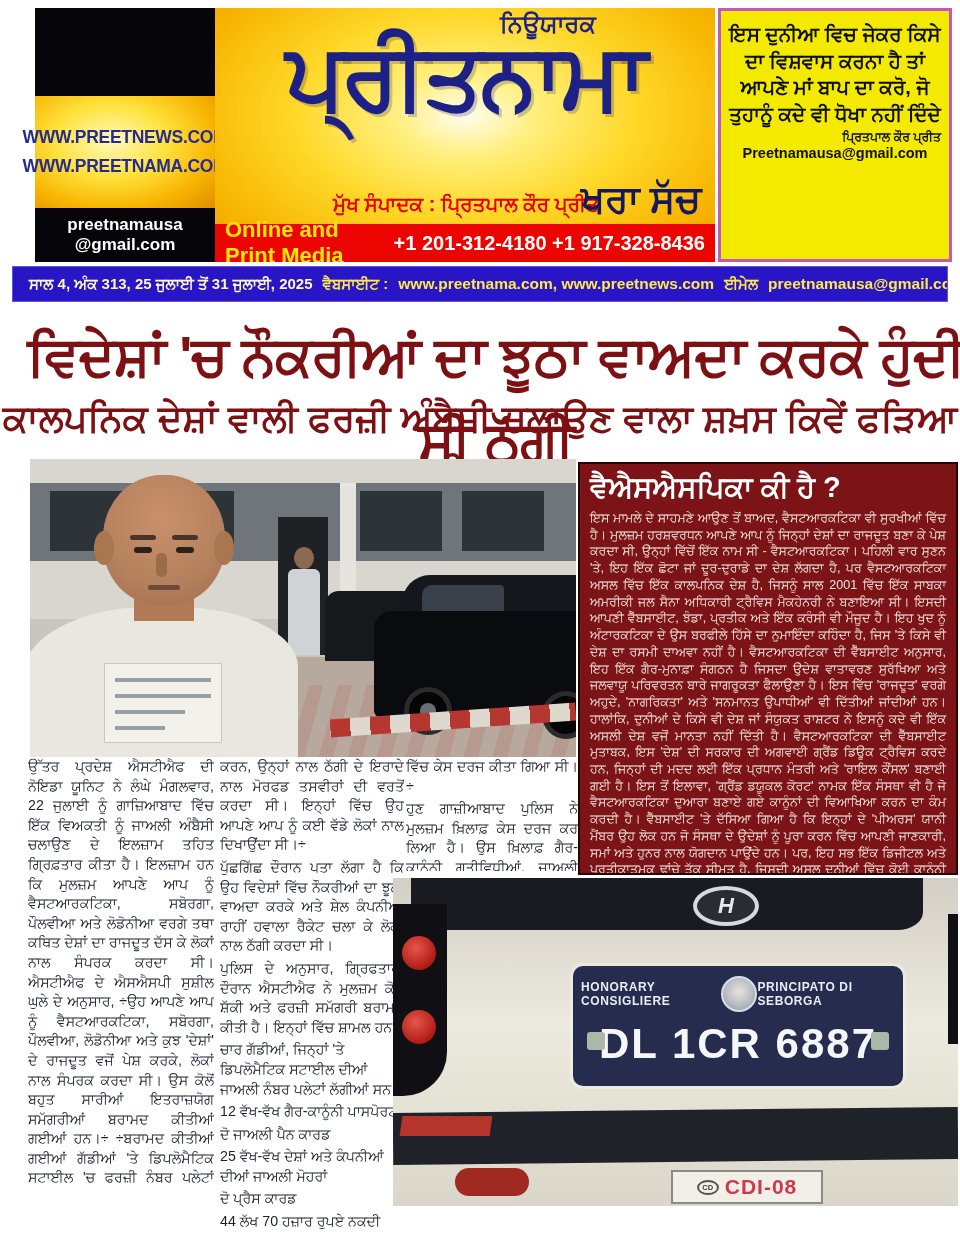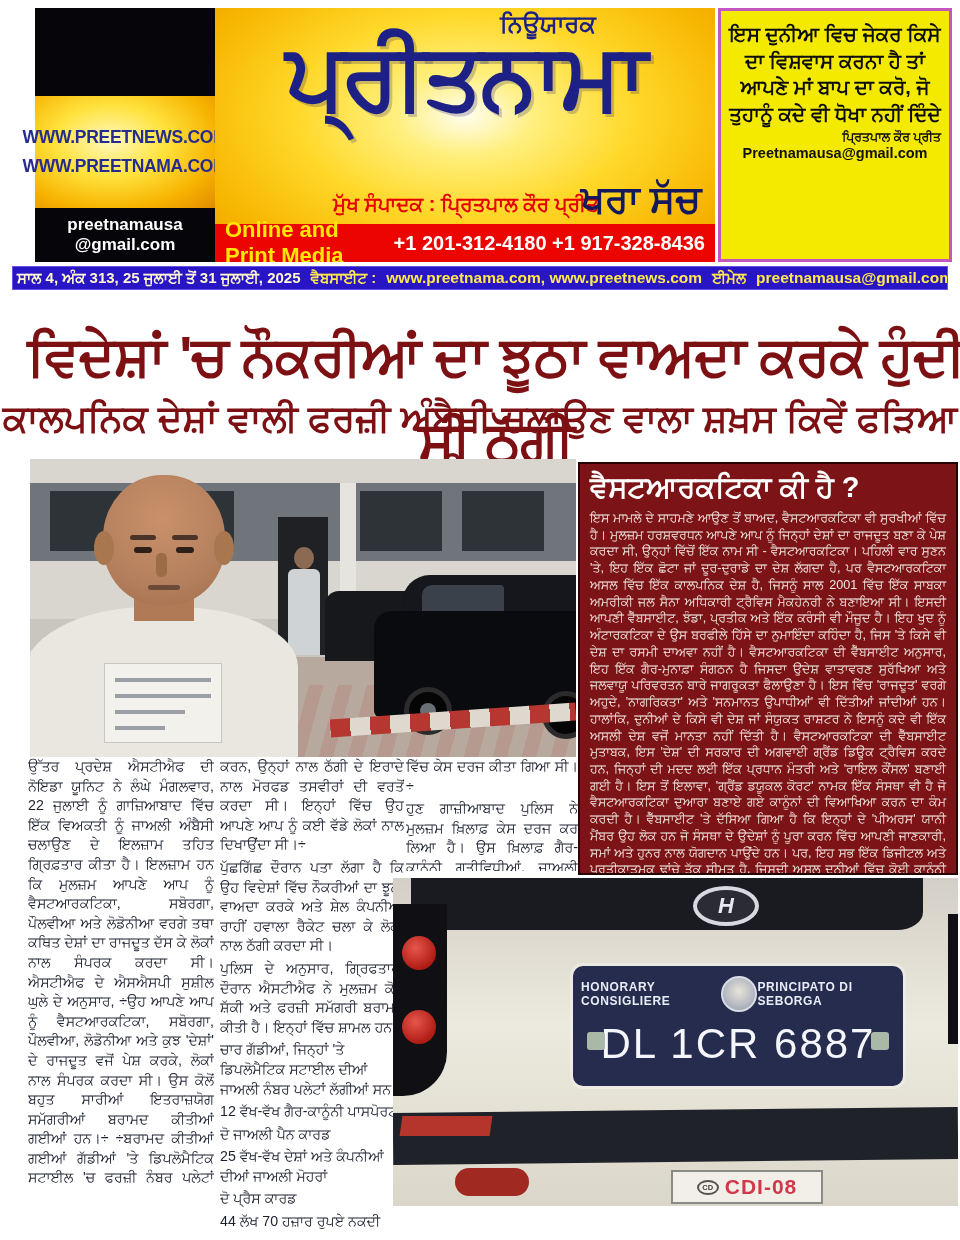--- a/index.html
+++ b/index.html
@@ -21,21 +21,21 @@
   .brand-bar{position:absolute;bottom:0;left:0;right:0;height:38px;background:#ec0400;display:flex;align-items:center;padding:0 10px;margin-top:11px;}
   .bar-media{color:#ffe800;font-size:22px;font-weight:800;}
   .bar-phones{color:#ffffff;font-size:20px;font-weight:800;margin-left:auto;white-space:nowrap;}
 
   .quote-box{position:absolute;left:718px;top:8px;width:234px;height:254px;background:#f3ea00;border:3px solid #c257bd;padding:10px 8px 5px;text-align:center;}
   .quote-text{font-size:20px;font-weight:800;color:#0d0d0d;line-height:1.33;}
   .quote-author{font-size:12.5px;font-weight:700;color:#111;text-align:right;margin-top:3px;}
   .quote-email{font-size:14.5px;font-weight:800;color:#111;}
 
   
-  .info-bar{position:absolute;left:12px;top:266px;width:936px;height:24px;background:#2715c6;border:1px solid #6a52e0;display:flex;align-items:center;gap:10px;padding:0 4px;font-size:15px;font-weight:700;white-space:nowrap;overflow:hidden;}
+  .info-bar{position:absolute;left:12px;top:266px;width:936px;height:36px;background:#2715c6;border:1px solid #6a52e0;display:flex;align-items:center;gap:10px;padding:0 16px;font-size:15px;font-weight:700;white-space:nowrap;overflow:hidden;}
   .ib-issue{color:#fdf6cf;}
   .ib-label{color:#ffe84d;}
   .ib-strong{color:#ffe84d;font-size:15.5px;font-weight:800;}
 
   
   .headline-main{position:absolute;top:298px;left:0;width:960px;margin:16px;text-align:center;font-size:55px;font-weight:900;color:#7c1013;letter-spacing:-1px;line-height:1.55;}
   .headline-sub{position:absolute;top:392px;left:0;width:960px;margin:0;text-align:center;font-size:37px;font-weight:900;color:#7c1013;line-height:1.45;}
 
   
   .photo-man{position:absolute;left:30px;top:459px;width:546px;height:298px;background:#c9c6c0;overflow:hidden;}
@@ -82,21 +82,21 @@
   
   .photo-car{position:absolute;left:393px;top:878px;width:565px;height:328px;background:linear-gradient(#d4cfc6,#eceade 45%,#dbd6ca);overflow:hidden;}
   .pc-glass{position:absolute;left:18px;top:0;width:512px;height:52px;background:#1a1b20;border-radius:0 0 26px 26px/0 0 18px 18px;}
   .pc-logo{position:absolute;left:300px;top:8px;width:66px;height:40px;border:4px solid #d8d8e0;border-radius:50%;display:flex;align-items:center;justify-content:center;color:#e8e8f0;font-size:22px;font-weight:800;font-style:italic;background:#2a2b33;}
   .pc-taillight{position:absolute;left:0;top:26px;width:54px;height:192px;background:#101014;border-radius:0 0 44px 0;}
   .pc-lamp{position:absolute;left:9px;width:34px;height:34px;border-radius:50%;background:radial-gradient(circle at 40% 35%,#e5564c,#b01c14 70%);}
   .pc-sliver{position:absolute;right:0;top:36px;width:10px;height:130px;background:#101014;}
   .pc-plate{position:absolute;left:180px;top:88px;width:330px;height:120px;background:#262c4e;border-radius:10px;box-shadow:0 0 0 3px rgba(255,255,255,.28);}
   .pc-plate-top{position:absolute;left:8px;right:8px;top:10px;display:flex;align-items:center;justify-content:space-between;color:#e8ecf6;font-size:12px;font-weight:700;letter-spacing:.6px;}
   .pc-crest{width:36px;height:36px;border-radius:50%;background:radial-gradient(circle at 50% 42%,#e8e4da 0%,#b9bcc4 55%,#8d94a2 100%);border:2px solid #d8dce6;flex:0 0 auto;}
-  .pc-plate-num{position:absolute;left:0;right:0;top:54px;text-align:center;color:#f4f6fc;font-size:42px;font-weight:400;letter-spacing:2px;}
+  .pc-plate-num{position:absolute;left:0;right:0;top:54px;text-align:center;color:#f4f6fc;font-size:42px;font-weight:700;letter-spacing:2px;}
   .pc-sticker{position:absolute;top:66px;width:18px;height:18px;background:#aab8a8;border-radius:3px;}
   .pc-bumper{position:absolute;left:0;top:232px;width:565px;height:52px;background:#202229;transform:rotate(-.6deg);}
   .pc-reflector{position:absolute;left:8px;top:238px;width:90px;height:20px;background:#b5342c;transform:skewX(-8deg);}
   .pc-lamp-oval{position:absolute;left:62px;top:290px;width:74px;height:28px;background:#a02a22;border-radius:16px;}
   .pc-miniplate{position:absolute;left:278px;top:292px;width:152px;height:34px;background:#f2efe8;border:2px solid #8a8a86;display:flex;align-items:center;justify-content:center;gap:6px;text-align:center;}
   .pc-cd{width:22px;height:15px;border:2px solid #55554f;border-radius:50%;font-size:7.5px;font-weight:800;color:#3a3a35;display:flex;align-items:center;justify-content:center;}
   .pc-mini-num{color:#d1384a;font-size:21px;font-weight:800;letter-spacing:1px;}
 </style>
 </head>
 <body>
@@ -177,21 +177,21 @@
     <div class="pm-mouth"></div>
     <div class="pm-print">
       <div class="pm-print-line" style="top:14px;"></div>
       <div class="pm-print-line" style="top:30px;"></div>
       <div class="pm-print-line" style="top:46px;width:70px;"></div>
       <div class="pm-print-line" style="top:62px;width:50px;"></div>
     </div>
   </div>
 
   <aside class="sidebar-box">
-    <div class="sidebar-title">ਵੈਸਟਆਰਕਟਿਕਾ ਕੀ ਹੈ ?</div>
+    <div class="sidebar-title">ਵੈਐਸਐਸਪਿਕਾ ਕੀ ਹੈ ?</div>
     <div class="sidebar-body">ਇਸ ਮਾਮਲੇ ਦੇ ਸਾਹਮਣੇ ਆਉਣ ਤੋਂ ਬਾਅਦ, ਵੈਸਟਆਰਕਟਿਕਾ ਵੀ ਸੁਰਖੀਆਂ ਵਿੱਚ ਹੈ। ਮੁਲਜ਼ਮ ਹਰਸ਼ਵਰਧਨ ਆਪਣੇ ਆਪ ਨੂੰ ਜਿਨ੍ਹਾਂ ਦੇਸ਼ਾਂ ਦਾ ਰਾਜਦੂਤ ਬਣਾ ਕੇ ਪੇਸ਼ ਕਰਦਾ ਸੀ, ਉਨ੍ਹਾਂ ਵਿੱਚੋਂ ਇੱਕ ਨਾਮ ਸੀ - ਵੈਸਟਆਰਕਟਿਕਾ। ਪਹਿਲੀ ਵਾਰ ਸੁਣਨ 'ਤੇ, ਇਹ ਇੱਕ ਛੋਟਾ ਜਾਂ ਦੂਰ-ਦੁਰਾਡੇ ਦਾ ਦੇਸ਼ ਲੱਗਦਾ ਹੈ, ਪਰ ਵੈਸਟਆਰਕਟਿਕਾ ਅਸਲ ਵਿੱਚ ਇੱਕ ਕਾਲਪਨਿਕ ਦੇਸ਼ ਹੈ, ਜਿਸਨੂੰ ਸਾਲ 2001 ਵਿੱਚ ਇੱਕ ਸਾਬਕਾ ਅਮਰੀਕੀ ਜਲ ਸੈਨਾ ਅਧਿਕਾਰੀ ਟ੍ਰੈਵਿਸ ਮੈਕਹੇਨਰੀ ਨੇ ਬਣਾਇਆ ਸੀ। ਇਸਦੀ ਆਪਣੀ ਵੈੱਬਸਾਈਟ, ਝੰਡਾ, ਪ੍ਰਤੀਕ ਅਤੇ ਇੱਕ ਕਰੰਸੀ ਵੀ ਮੌਜੂਦ ਹੈ। ਇਹ ਖੁਦ ਨੂੰ ਅੰਟਾਰਕਟਿਕਾ ਦੇ ਉਸ ਬਰਫੀਲੇ ਹਿੱਸੇ ਦਾ ਨੁਮਾਇੰਦਾ ਕਹਿੰਦਾ ਹੈ, ਜਿਸ 'ਤੇ ਕਿਸੇ ਵੀ ਦੇਸ਼ ਦਾ ਰਸਮੀ ਦਾਅਵਾ ਨਹੀਂ ਹੈ। ਵੈਸਟਆਰਕਟਿਕਾ ਦੀ ਵੈੱਬਸਾਈਟ ਅਨੁਸਾਰ, ਇਹ ਇੱਕ ਗੈਰ-ਮੁਨਾਫ਼ਾ ਸੰਗਠਨ ਹੈ ਜਿਸਦਾ ਉਦੇਸ਼ ਵਾਤਾਵਰਣ ਸੁਰੱਖਿਆ ਅਤੇ ਜਲਵਾਯੂ ਪਰਿਵਰਤਨ ਬਾਰੇ ਜਾਗਰੂਕਤਾ ਫੈਲਾਉਣਾ ਹੈ। ਇਸ ਵਿੱਚ 'ਰਾਜਦੂਤ' ਵਰਗੇ ਅਹੁਦੇ, 'ਨਾਗਰਿਕਤਾ' ਅਤੇ 'ਸਨਮਾਨਤ ਉਪਾਧੀਆਂ' ਵੀ ਦਿੱਤੀਆਂ ਜਾਂਦੀਆਂ ਹਨ। ਹਾਲਾਂਕਿ, ਦੁਨੀਆਂ ਦੇ ਕਿਸੇ ਵੀ ਦੇਸ਼ ਜਾਂ ਸੰਯੁਕਤ ਰਾਸ਼ਟਰ ਨੇ ਇਸਨੂੰ ਕਦੇ ਵੀ ਇੱਕ ਅਸਲੀ ਦੇਸ਼ ਵਜੋਂ ਮਾਨਤਾ ਨਹੀਂ ਦਿੱਤੀ ਹੈ। ਵੈਸਟਆਰਕਟਿਕਾ ਦੀ ਵੈੱਬਸਾਈਟ ਮੁਤਾਬਕ, ਇਸ 'ਦੇਸ਼' ਦੀ ਸਰਕਾਰ ਦੀ ਅਗਵਾਈ ਗ੍ਰੈਂਡ ਡਿਊਕ ਟ੍ਰੈਵਿਸ ਕਰਦੇ ਹਨ, ਜਿਨ੍ਹਾਂ ਦੀ ਮਦਦ ਲਈ ਇੱਕ ਪ੍ਰਧਾਨ ਮੰਤਰੀ ਅਤੇ 'ਰਾਇਲ ਕੌਂਸਲ' ਬਣਾਈ ਗਈ ਹੈ। ਇਸ ਤੋਂ ਇਲਾਵਾ, 'ਗ੍ਰੈਂਡ ਡਯੂਕਲ ਕੋਰਟ' ਨਾਮਕ ਇੱਕ ਸੰਸਥਾ ਵੀ ਹੈ ਜੋ ਵੈਸਟਆਰਕਟਿਕਾ ਦੁਆਰਾ ਬਣਾਏ ਗਏ ਕਾਨੂੰਨਾਂ ਦੀ ਵਿਆਖਿਆ ਕਰਨ ਦਾ ਕੰਮ ਕਰਦੀ ਹੈ। ਵੈੱਬਸਾਈਟ 'ਤੇ ਦੱਸਿਆ ਗਿਆ ਹੈ ਕਿ ਇਨ੍ਹਾਂ ਦੇ 'ਪੀਅਰਸ' ਯਾਨੀ ਮੈਂਬਰ ਉਹ ਲੋਕ ਹਨ ਜੋ ਸੰਸਥਾ ਦੇ ਉਦੇਸ਼ਾਂ ਨੂੰ ਪੂਰਾ ਕਰਨ ਵਿੱਚ ਆਪਣੀ ਜਾਣਕਾਰੀ, ਸਮਾਂ ਅਤੇ ਹੁਨਰ ਨਾਲ ਯੋਗਦਾਨ ਪਾਉਂਦੇ ਹਨ। ਪਰ, ਇਹ ਸਭ ਇੱਕ ਡਿਜੀਟਲ ਅਤੇ ਪ੍ਰਤੀਕਾਤਮਕ ਢਾਂਚੇ ਤੱਕ ਸੀਮਤ ਹੈ, ਜਿਸਦੀ ਅਸਲ ਦੁਨੀਆਂ ਵਿੱਚ ਕੋਈ ਕਾਨੂੰਨੀ ਜਾਂ ਕੂਟਨੀਤਕ ਮਾਨਤਾ ਨਹੀਂ ਹੈ। ਹਾਲਾਂਕਿ, ਵੈਸਟਆਰਕਟਿਕਾ ਦਾ ਮੁਲਜ਼ਮ ਹਰਸ਼ਵਰਧਨ ਨਾਲ ਕੋਈ ਸਬੰਧ ਹੈ, ਇਸ ਬਾਰੇ ਅਜੇ ਤੱਕ ਕੋਈ ਜਾਣਕਾਰੀ ਸਾਹਮਣੇ ਨਹੀਂ ਆਈ ਹੈ।</div>
   </aside>
 
   <div class="col col-1">
     <p>ਉੱਤਰ ਪ੍ਰਦੇਸ਼ ਐਸਟੀਐਫ ਦੀ ਨੋਇਡਾ ਯੂਨਿਟ ਨੇ ਲੰਘੇ ਮੰਗਲਵਾਰ, 22 ਜੁਲਾਈ ਨੂੰ ਗਾਜ਼ਿਆਬਾਦ ਵਿੱਚ ਇੱਕ ਵਿਅਕਤੀ ਨੂੰ ਜਾਅਲੀ ਅੰਬੈਸੀ ਚਲਾਉਣ ਦੇ ਇਲਜ਼ਾਮ ਤਹਿਤ ਗ੍ਰਿਫ਼ਤਾਰ ਕੀਤਾ ਹੈ। ਇਲਜ਼ਾਮ ਹਨ ਕਿ ਮੁਲਜ਼ਮ ਆਪਣੇ ਆਪ ਨੂੰ ਵੈਸਟਆਰਕਟਿਕਾ, ਸਬੋਰਗਾ, ਪੌਲਵੀਆ ਅਤੇ ਲੋਡੋਨੀਆ ਵਰਗੇ ਤਥਾ ਕਥਿਤ ਦੇਸ਼ਾਂ ਦਾ ਰਾਜਦੂਤ ਦੱਸ ਕੇ ਲੋਕਾਂ ਨਾਲ ਸੰਪਰਕ ਕਰਦਾ ਸੀ। ਐਸਟੀਐਫ ਦੇ ਐਸਐਸਪੀ ਸੁਸ਼ੀਲ ਘੁਲੇ ਦੇ ਅਨੁਸਾਰ, ÷ਉਹ ਆਪਣੇ ਆਪ ਨੂੰ ਵੈਸਟਆਰਕਟਿਕਾ, ਸਬੋਰਗਾ, ਪੌਲਵੀਆ, ਲੋਡੋਨੀਆ ਅਤੇ ਕੁਝ 'ਦੇਸ਼ਾਂ' ਦੇ ਰਾਜਦੂਤ ਵਜੋਂ ਪੇਸ਼ ਕਰਕੇ, ਲੋਕਾਂ ਨਾਲ ਸੰਪਰਕ ਕਰਦਾ ਸੀ। ਉਸ ਕੋਲੋਂ ਬਹੁਤ ਸਾਰੀਆਂ ਇਤਰਾਜ਼ਯੋਗ ਸਮੱਗਰੀਆਂ ਬਰਾਮਦ ਕੀਤੀਆਂ ਗਈਆਂ ਹਨ।÷ ÷ਬਰਾਮਦ ਕੀਤੀਆਂ ਗਈਆਂ ਗੱਡੀਆਂ 'ਤੇ ਡਿਪਲੋਮੈਟਿਕ ਸਟਾਈਲ 'ਚ ਫਰਜ਼ੀ ਨੰਬਰ ਪਲੇਟਾਂ ਲੱਗੀਆਂ ਹੋਈਆਂ ਸਨ, ਜਿਨ੍ਹਾਂ ਨੂੰ ਕਿਸੇ ਅਧਿਕਾਰਤ ਏਜੰਸੀ ਤੋਂ ਮਨਜ਼ੂਰੀ ਨਹੀਂ ਮਿਲੀ ਸੀ।÷ ਪੁਲਿਸ ਦਾ ਕਹਿਣਾ ਹੈ ਕਿ ਹਰਸ਼ਵਰਧਨ ਜੈਨ ਨਾਮ ਦੇ ਇਸ ਵਿਅਕਤੀ ਨੇ ਗਾਜ਼ੀਆਬਾਦ ਦੇ ਕਵੀ ਨਗਰ ਖੇਤਰ ਵਿੱਚ ਇੱਕ ਕਿਰਾਏ ਦਾ ਘਰ ਲਿਆ ਸੀ, ਜਿੱਥੇ ਉਹ ਕਥਿਤ ਤੌਰ 'ਤੇ ਜਾਅਲੀ ਦੂਤਾਵਾਸ ਚਲਾ ਰਿਹਾ ਸੀ।</p>
 
   </div>
 
   <div class="col col-2">
     <p>ਕਰਨ, ਉਨ੍ਹਾਂ ਨਾਲ ਠੱਗੀ ਦੇ ਇਰਾਦੇ ਨਾਲ ਮੋਰਫਡ ਤਸਵੀਰਾਂ ਦੀ ਵਰਤੋਂ ਕਰਦਾ ਸੀ। ਇਨ੍ਹਾਂ ਵਿੱਚ ਉਹ ਆਪਣੇ ਆਪ ਨੂੰ ਕਈ ਵੱਡੇ ਲੋਕਾਂ ਨਾਲ ਦਿਖਾਉਂਦਾ ਸੀ।÷</p>

